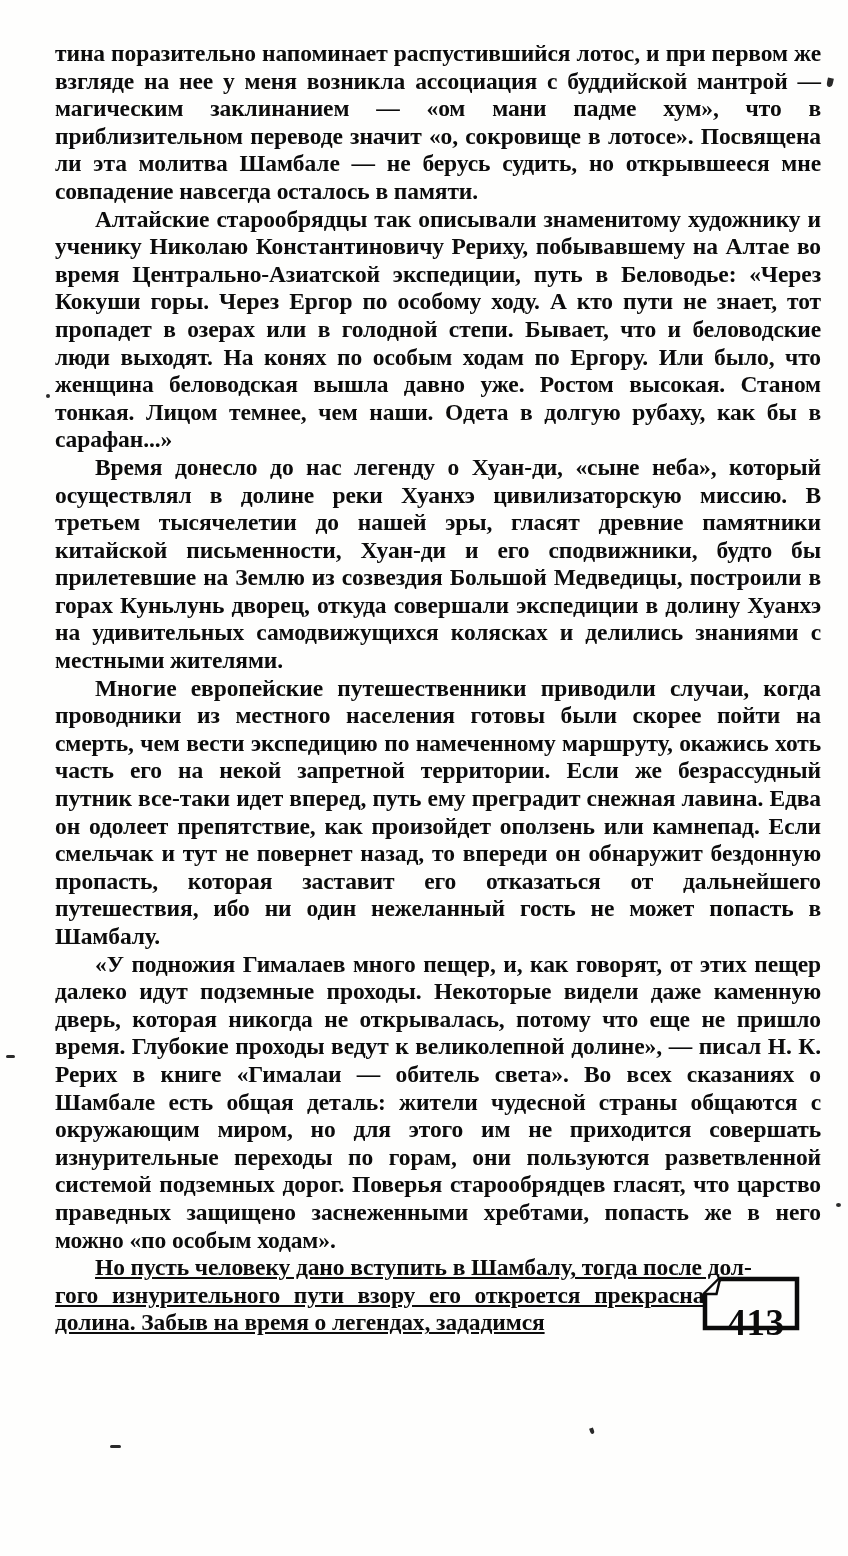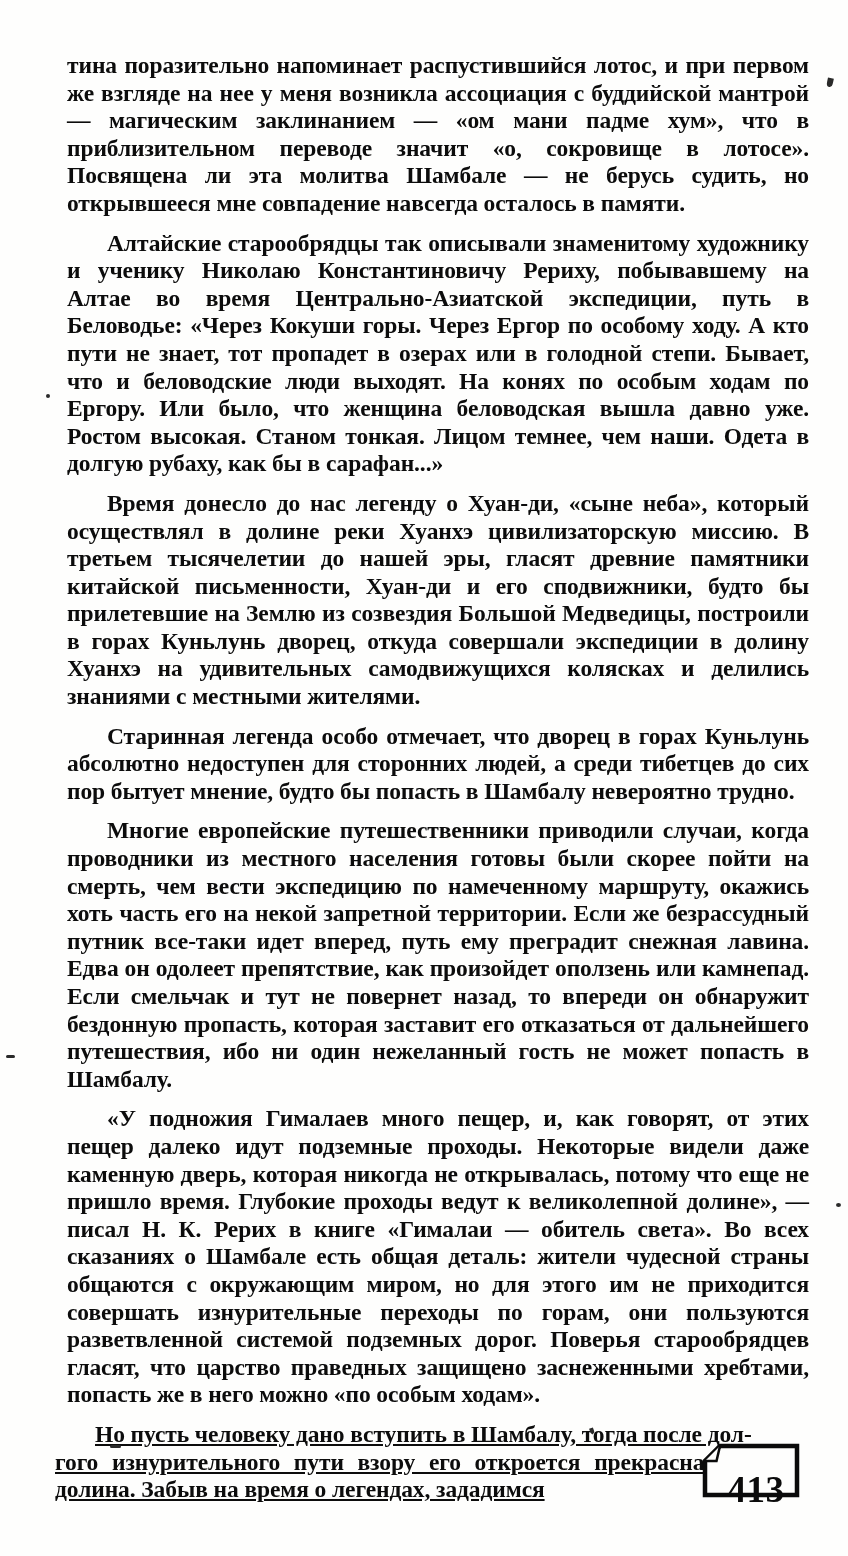--- a/index.html
+++ b/index.html
@@ -21,21 +21,21 @@
     width: 766px;
     font-family: "Liberation Serif", "DejaVu Serif", serif;
     font-size: 23.5px;
     line-height: 27.6px;
     font-weight: 600;
     color: #0c0c0c;
     text-align: justify;
     letter-spacing: -0.1px;
   }
   .para {
-    margin: 12px;
+    margin: 0;
     padding: 0;
   }
   .indent { text-indent: 40px; }
   .last-para {
     position: relative;
     margin: 0;
     text-decoration: underline;
   }
   .last-line1 {
     display: block;
@@ -88,21 +88,20 @@
 <div class="page">
 
   <div class="text-block">
 
     <p class="para">тина поразительно напоминает распустившийся лотос, и при первом же взгляде на нее у меня возникла ассоциация с буддийской мантрой — магическим заклинанием — «ом мани падме хум», что в приблизительном переводе значит «о, сокровище в лотосе». Посвящена ли эта молитва Шамбале — не берусь судить, но открывшееся мне совпадение навсегда осталось в памяти.</p>
 
     <p class="para indent">Алтайские старообрядцы так описывали знаменитому художнику и ученику Николаю Константиновичу Рериху, побывавшему на Алтае во время Центрально-Азиатской экспедиции, путь в Беловодье: «Через Кокуши горы. Через Ергор по особому ходу. А кто пути не знает, тот пропадет в озерах или в голодной степи. Бывает, что и беловодские люди выходят. На конях по особым ходам по Ергору. Или было, что женщина беловодская вышла давно уже. Ростом высокая. Станом тонкая. Лицом темнее, чем наши. Одета в долгую рубаху, как бы в сарафан...»</p>
 
     <p class="para indent">Время донесло до нас легенду о Хуан-ди, «сыне неба», который осуществлял в долине реки Хуанхэ цивилизаторскую миссию. В третьем тысячелетии до нашей эры, гласят древние памятники китайской письменности, Хуан-ди и его сподвижники, будто бы прилетевшие на Землю из созвездия Большой Медведицы, построили в горах Куньлунь дворец, откуда совершали экспедиции в долину Хуанхэ на удивительных самодвижущихся колясках и делились знаниями с местными жителями.</p>
 
-    <p class="para indent">Старинная легенда особо отмечает, что дворец в горах Куньлунь абсолютно недоступен для сторонних людей, а среди тибетцев до сих пор бытует мнение, будто бы попасть в Шамбалу невероятно трудно.</p>
 
     <p class="para indent">Многие европейские путешественники приводили случаи, когда проводники из местного населения готовы были скорее пойти на смерть, чем вести экспедицию по намеченному маршруту, окажись хоть часть его на некой запретной территории. Если же безрассудный путник все-таки идет вперед, путь ему преградит снежная лавина. Едва он одолеет препятствие, как произойдет оползень или камнепад. Если смельчак и тут не повернет назад, то впереди он обнаружит бездонную пропасть, которая заставит его отказаться от дальнейшего путешествия, ибо ни один нежеланный гость не может попасть в Шамбалу.</p>
 
     <p class="para indent">«У подножия Гималаев много пещер, и, как говорят, от этих пещер далеко идут подземные проходы. Некоторые видели даже каменную дверь, которая никогда не открывалась, потому что еще не пришло время. Глубокие проходы ведут к великолепной долине», — писал Н. К. Рерих в книге «Гималаи — обитель света». Во всех сказаниях о Шамбале есть общая деталь: жители чудесной страны общаются с окружающим миром, но для этого им не приходится совершать изнурительные переходы по горам, они пользуются разветвленной системой подземных дорог. Поверья старообрядцев гласят, что царство праведных защищено заснеженными хребтами, попасть же в него можно «по особым ходам».</p>
 
     <div class="para last-para">
       <span class="last-line1">Но пусть человеку дано вступить в Шамбалу, тогда после дол-</span>
       <span class="last-rest">гого изнурительного пути взору его откроется прекрасная долина. Забыв на время о легендах, зададимся</span>
 
       <div class="page-badge">

